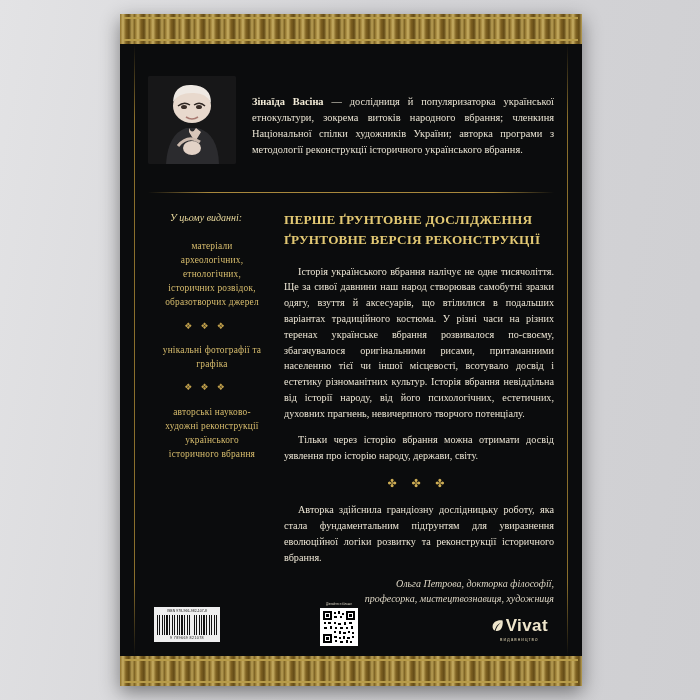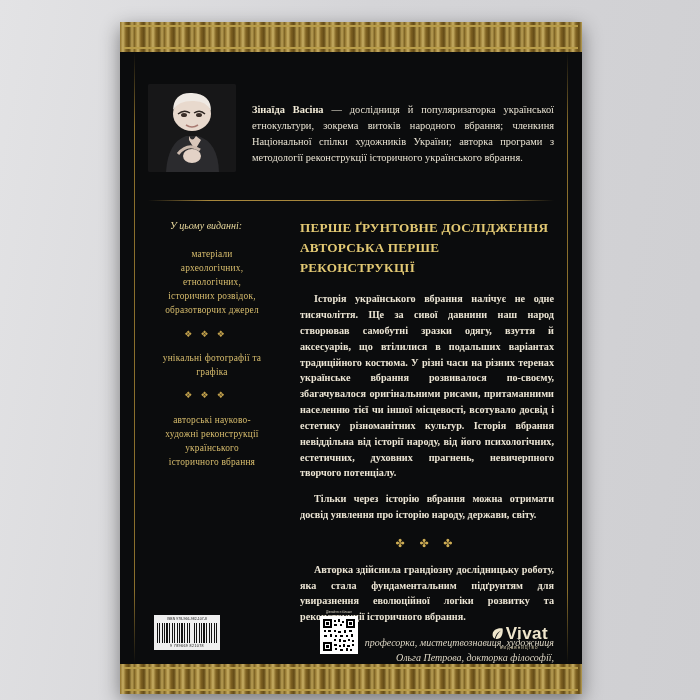--- a/index.html
+++ b/index.html
@@ -16,21 +16,21 @@
   #scene {
     position: relative;
     width: 700px;
     height: 700px;
     background: linear-gradient(100deg, #e3e3e5 0%, #d5d5d8 45%, #cfcfd2 100%);
   }
   
   #cover {
     position: absolute;
     left: 120px;
-    top: 22px;
+    top: 14px;
     width: 462px;
     height: 672px;
     background: #0b0c0d;
     box-shadow: 0 6px 18px rgba(0,0,0,.45);
     overflow: hidden;
   }
   
   .band {
     position: absolute;
     left: 0;
@@ -103,21 +103,21 @@
     background: linear-gradient(90deg, rgba(160,132,60,0), #a8883c 15%, #a8883c 85%, rgba(160,132,60,0));
   }
 
   
   #body-area {
     position: absolute;
     left: 28px;
     top: 196px;
     width: 406px;
     display: flex;
-    gap: 36px;
+    gap: 20px;
   }
   #left-col {
     width: 116px;
     flex: 0 0 116px;
     text-align: center;
     color: #d8bd6d;
     font-size: 9.4px;
     line-height: 1.5;
   }
   #left-col .heading {
@@ -149,21 +149,20 @@
     font-weight: bold;
     letter-spacing: .2px;
     margin-bottom: 14px;
   }
   #right-col p {
     margin: 0 0 10px 0;
     font-size: 10.2px;
     line-height: 1.55;
     text-align: justify;
     text-indent: 14px;
-    font-weight: bold;
   }
   .orn-mid {
     text-align: center;
     color: #cfae55;
     font-size: 11px;
     letter-spacing: 6px;
     margin: 14px 0 12px 0;
   }
   #quote-attrib {
     margin-top: 10px;
@@ -301,29 +300,29 @@
         <div class="entry">матеріали археологічних, етнологічних, історичних розвідок, образотворчих джерел</div>
         <div class="orn-small">❖ ❖ ❖</div>
         <div class="entry">унікальні фотографії та графіка</div>
         <div class="orn-small">❖ ❖ ❖</div>
         <div class="entry">авторські науково-художні реконструкції українського історичного вбрання</div>
       </div>
 
       <div id="right-col">
         <div id="headline">
           <div>ПЕРШЕ ҐРУНТОВНЕ ДОСЛІДЖЕННЯ</div>
-          <div>АВТОРСЬКА ПЕРШЕ РЕКОНСТРУКЦІЇ</div>
+          <div>ҐРУНТОВНЕ ВЕРСІЯ РЕКОНСТРУКЦІЇ</div>
         </div>
         <p>Історія українського вбрання налічує не одне тисячоліття. Ще за сивої давнини наш народ створював самобутні зразки одягу, взуття й аксесуарів, що втілилися в подальших варіантах традиційного костюма. У різні часи на різних теренах українське вбрання розвивалося по-своєму, збагачувалося оригінальними рисами, притаманними населенню тієї чи іншої місцевості, всотувало досвід і естетику різноманітних культур. Історія вбрання невіддільна від історії народу, від його психологічних, естетичних, духовних прагнень, невичерпного творчого потенціалу.</p>
         <p>Тільки через історію вбрання можна отримати досвід уявлення про історію народу, держави, світу.</p>
         <div class="orn-mid">✤ ✤ ✤</div>
         <p>Авторка здійснила грандіозну дослідницьку роботу, яка стала фундаментальним підґрунтям для увиразнення еволюційної логіки розвитку та реконструкції історичного вбрання.</p>
         <div id="quote-attrib">
+          <div>Ольга Петрова, докторка філософії,</div>
           <div>професорка, мистецтвознавиця, художниця</div>
-          <div>Ольга Петрова, докторка філософії,</div>
         </div>
       </div>
     </div>
 
     <div id="isbn-box">
       <div id="isbn-text">ISBN 978-966-982-107-8</div>
       <div id="isbn-bars"></div>
       <div id="isbn-num">9 789669 821078</div>
     </div>
 

